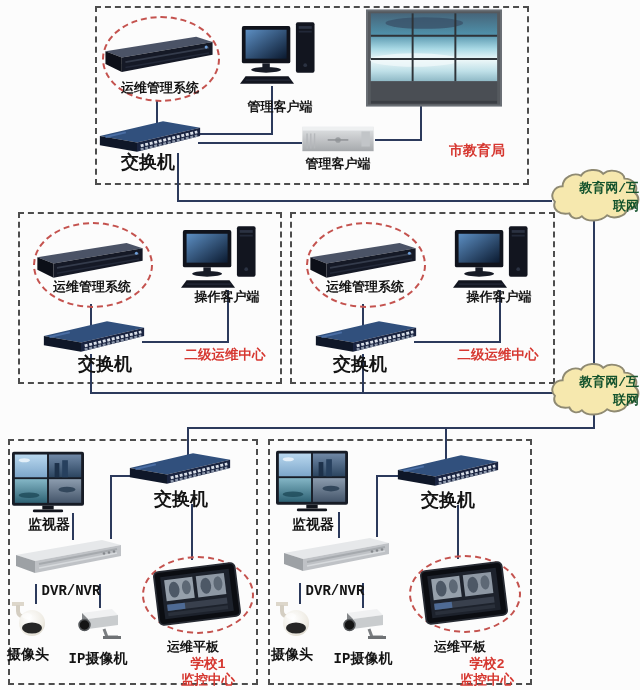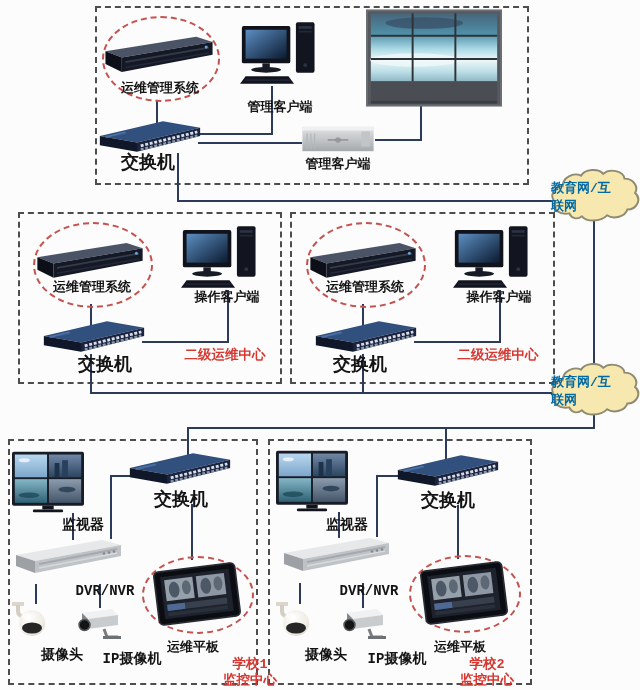--- a/index.html
+++ b/index.html
@@ -6,27 +6,27 @@
   #stage{position:relative;width:640px;height:690px;background:#fcfcfc;
          font-family:Liberation Mono, monospace;overflow:hidden;}
   .box{position:absolute;border:2px dashed #4d4d4d;}
   .oval{position:absolute;border:2px dashed #c4524e;border-radius:50%;}
   .hl{position:absolute;height:2px;background:#2c3a5c;}
   .vl{position:absolute;width:2px;background:#2c3a5c;}
   .dev{position:absolute;display:block;}
   .lbl{position:absolute;font-weight:bold;color:#141414;text-align:center;
        white-space:nowrap;font-size:13px;line-height:1.2;}
   .lbl.big{font-size:18px;}
-  .lbl.mid{font-size:14px;margin-left:34px;}
+  .lbl.mid{font-size:14px;}
   .red{position:absolute;color:#d63831;font-weight:bold;text-align:center;
        font-size:14px;line-height:1.45;white-space:nowrap;}
   .red.small{font-size:13.5px;line-height:1.35;}
   .red.tight{font-size:13.5px;line-height:1.15;}
   .red span{display:block;}
-  .cloudtxt{position:absolute;color:#0369a1;font-weight:bold;text-align:left;
+  .cloudtxt{position:absolute;color:#14532d;font-weight:bold;text-align:right;
        font-size:13px;line-height:1.35;white-space:nowrap;}
   .cloudtxt span{display:block;}
   #symdefs{position:absolute;width:0;height:0;overflow:hidden;}
 </style>
 </head>
 <body>
 
 <svg id="symdefs" aria-hidden="true">
   <defs>
     <linearGradient id="g-scr" x1="0" y1="0" x2="1" y2="1">
@@ -261,20 +261,21 @@
     </svg>
   <svg class="dev" style="left:98px;top:118px;width:104px;height:38px;">
       <use href="#sym-switch"></use>
     </svg>
   <div class="lbl big" style="left:108px;top:153px;width:80px;">交换机</div>
   <svg class="dev" style="left:300px;top:124px;width:76px;height:30px;">
       <use href="#sym-grayserver"></use>
     </svg>
   <div class="lbl" style="left:294px;top:157px;width:88px;">管理客户端</div>
   <div class="red" style="left:427px;top:141px;width:100px;">
+    <span>市教育局</span>
   </div>
 
   <svg class="dev" style="left:547px;top:167px;width:95px;height:58px;">
       <use href="#sym-cloud"></use>
     </svg>
   <div class="cloudtxt" style="left:551px;top:180px;width:88px;">
     <span>教育网/互</span>
     <span>联网</span>
   </div>
   <svg class="dev" style="left:547px;top:361px;width:95px;height:58px;">
@@ -334,21 +335,21 @@
     </svg>
   <div class="lbl mid" style="left:3px;top:647px;width:50px;">摄像头</div>
   <svg class="dev" style="left:74px;top:606px;width:48px;height:38px;">
       <use href="#sym-boxcam"></use>
     </svg>
   <div class="lbl mid" style="left:67px;top:651px;width:62px;">IP摄像机</div>
   <svg class="dev" style="left:151px;top:559px;width:92px;height:70px;">
       <use href="#sym-tablet"></use>
     </svg>
   <div class="lbl" style="left:162px;top:640px;width:62px;">运维平板</div>
-  <div class="red tight" style="left:176px;top:657px;width:64px;margin-left:42px;">
+  <div class="red tight" style="left:176px;top:657px;width:64px;">
     <span>学校1</span>
     <span>监控中心</span>
   </div>
 
   <svg class="dev" style="left:276px;top:449px;width:72px;height:64px;">
       <use href="#sym-quadmon"></use>
     </svg>
   <div class="lbl mid" style="left:273px;top:517px;width:80px;">监视器</div>
   <svg class="dev" style="left:396px;top:452px;width:104px;height:38px;">
       <use href="#sym-switch"></use>

